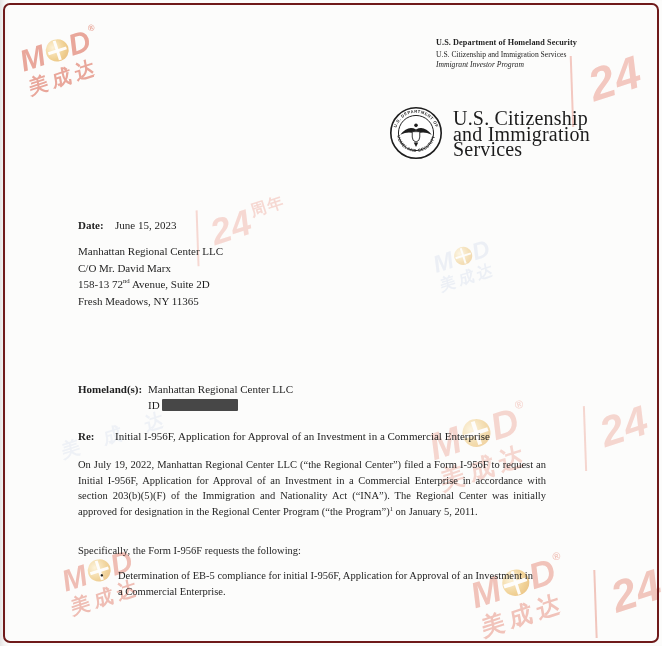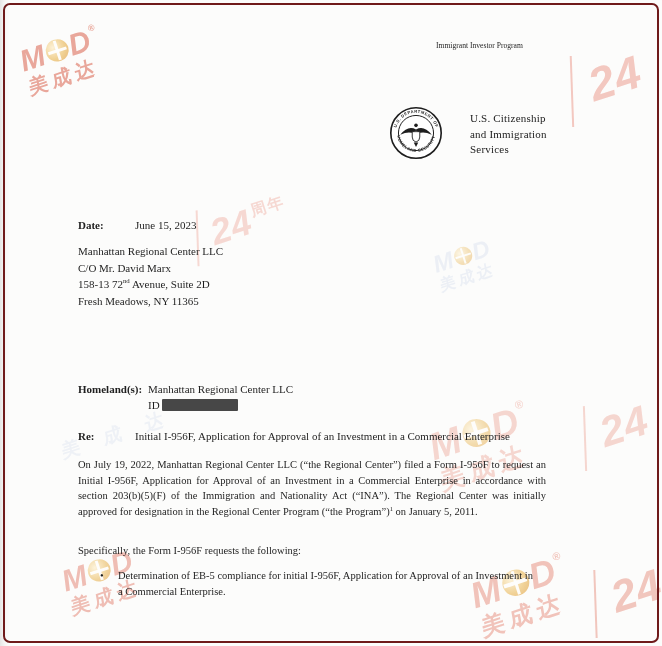--- a/index.html
+++ b/index.html
@@ -34,30 +34,30 @@
   .wm-globe::after  { content:""; position:absolute; top:6%; bottom:6%; left:44%; width:13%; background:rgba(255,255,255,.95); }
   .wm-cn { font-size:.66em; letter-spacing:.22em; transform:skewX(-8deg); margin-top:.14em; font-style:normal; }
   .wm-slash { display:inline-block; width:2px; height:1.55em; background:currentColor; transform:rotate(16deg); margin-right:.38em; }
   .wm-24 { letter-spacing:.02em; }
   .wm-anniv { font-size:.44em; margin-left:.18em; font-style:normal; transform:translateY(-.55em); display:inline-block; letter-spacing:.1em; }
 
   
   .dept-block { position:absolute; left:436px; top:38px; width:215px; z-index:5; }
   .dept-line1 { font-size:8.2px; font-weight:bold; letter-spacing:.1px; }
   .dept-sub { margin-top:3px; font-size:7.6px; line-height:10px; }
-  .dept-italic { }
+  .dept-italic { font-style:italic; }
 
   .seal-wrap { position:absolute; left:389px; top:106px; width:54px; height:54px; z-index:5; }
-  .wordmark { position:absolute; left:470px; top:111px; z-index:5; font-size:11px; line-height:15.5px; letter-spacing:.2px; color:#1c1c1c; }
+  .wordmark { position:absolute; left:453px; top:111px; z-index:5; font-size:20px; line-height:15.5px; letter-spacing:.2px; color:#1c1c1c; }
 
   
   .abs { position:absolute; z-index:5; }
   .meta-row { left:78px; font-size:11px; line-height:16px; }
   .meta-label { font-weight:bold; position:absolute; left:0; top:0; }
-  .val-57 { margin-left:57px; }
+  .val-57 { margin-left:37px; }
   .val-70 { margin-left:70px; }
   .addr { left:78px; top:243px; font-size:11px; line-height:16.5px; }
   sup { font-size:.62em; vertical-align:super; line-height:0; }
   .redaction {
     display:inline-block; width:76px; height:12px; background:var(--redaction-gray,#474747);
     vertical-align:middle; margin-left:2px; border-radius:1px; transform:translateY(-1px);
   }
   .para { left:78px; width:468px; font-size:10.5px; line-height:15.5px; text-align:justify; margin:0; }
   .para2 { left:78px; font-size:10.5px; }
   .bullet-row { left:100px; width:436px; display:flex; font-size:10.5px; line-height:15.5px; }
@@ -144,21 +144,23 @@
   </div>
 
   <div class="wm" style="left:584px; top:572px; font-size:44px; color:#f0bdb3; opacity:.85;">
     <div class="wm-row">
       <span class="wm-slash"></span>
       <span class="wm-24">24</span>
     </div>
   </div>
 
   <div class="dept-block">
+    <div class="dept-line1">U.S. Department of Homeland Security</div>
     <div class="dept-sub">
+      <div>U.S. Citizenship and Immigration Services</div>
       <div class="dept-italic">Immigrant Investor Program</div>
     </div>
   </div>
 
   <div class="seal-wrap">
     <svg viewBox="0 0 60 60" width="54" height="54">
       <circle cx="30" cy="30" r="28" fill="#ffffff" stroke="#1e1e1e" stroke-width="1.8"></circle>
       <circle cx="30" cy="30" r="19.5" fill="#ffffff" stroke="#1e1e1e" stroke-width="1.1"></circle>
       <defs>
         <path id="arcTop" d="M 7.5,30 A 22.5,22.5 0 0 1 52.5,30" fill="none"></path>

